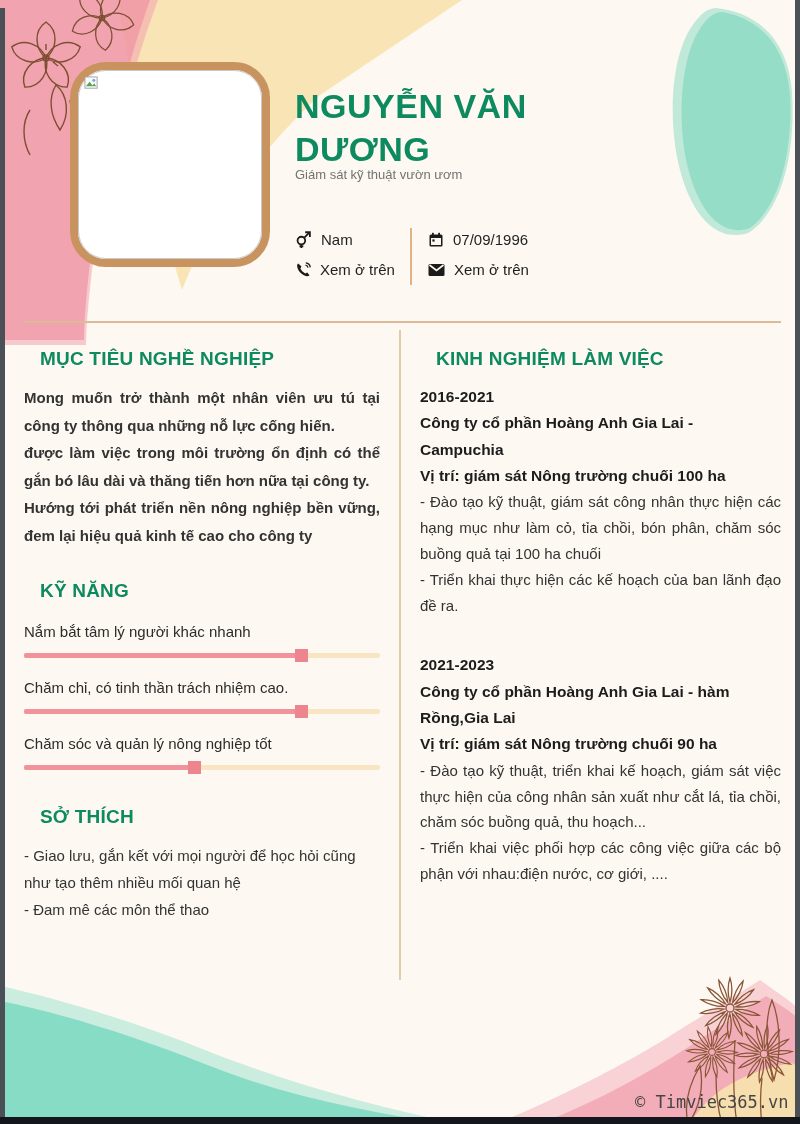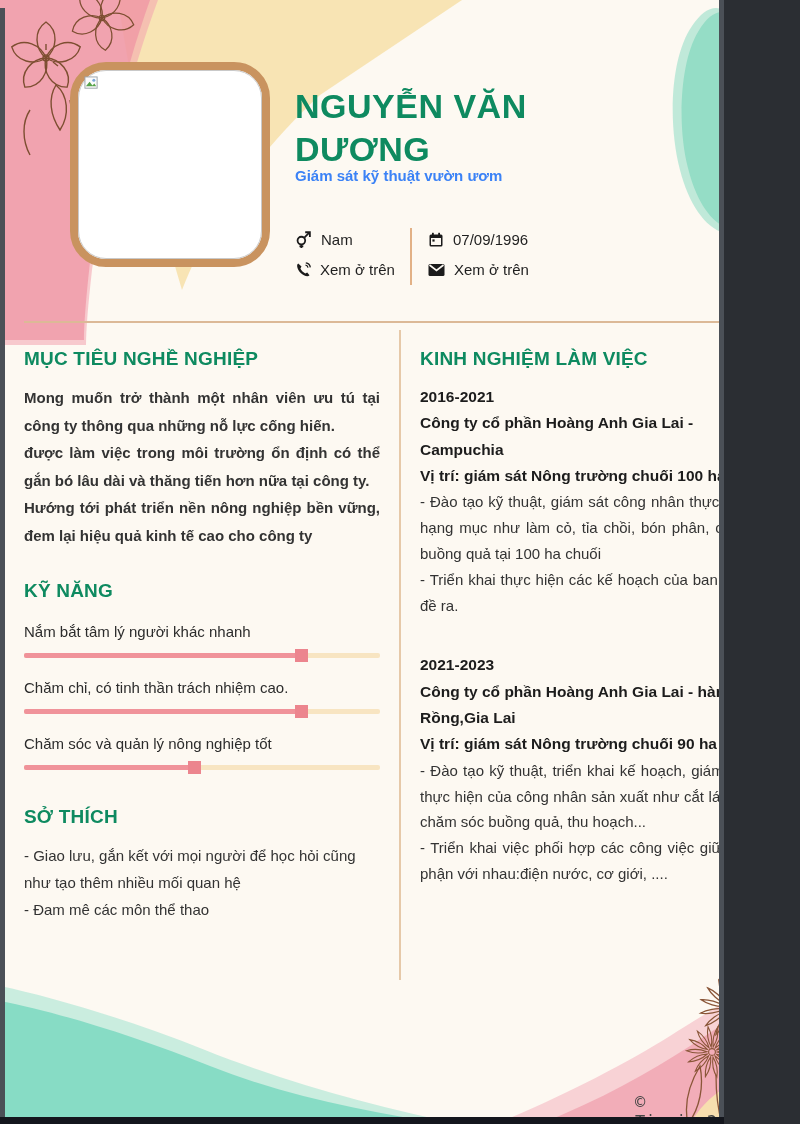--- a/index.html
+++ b/index.html
@@ -1,41 +1,41 @@
 <!DOCTYPE html>
 <html><head>
 <meta charset="utf-8">
 <style>
   html,body{margin:0;padding:0;background:#2b2e33;}
-  .page{position:relative;width:724px;height:1124px;background:#fdf9f2;overflow:hidden;
+  .page{position:relative;width:800px;height:1124px;background:#fdf9f2;overflow:hidden;
         font-family:"Liberation Sans", sans-serif;color:#2d2d2d;}
   .decor{position:absolute;left:0;top:0;z-index:0;pointer-events:none;}
   .content{position:absolute;left:0;top:0;width:100%;height:100%;z-index:2;}
   
   .edge-left{position:absolute;left:0;top:8px;width:5px;height:1116px;background:#4b5057;z-index:6;}
   .edge-right{position:absolute;right:0;top:0;width:5px;height:1124px;background:#4b5057;z-index:6;}
   .edge-bottom{position:absolute;left:0;bottom:0;width:800px;height:7px;background:#14161d;z-index:7;}
   
   .photo{position:absolute;left:70px;top:62px;width:184px;height:189px;background:#ffffff;
          border:8px solid #c9935f;border-radius:36px;}
   .photo-inner{position:absolute;inset:0;border:1px solid #c9c9c9;border-radius:28px;}
   .broken-img{position:absolute;left:6px;top:6px;width:15px;height:15px;}
   
   .name{position:absolute;left:295px;top:62px;width:340px;font-size:34px;line-height:1.27;
         font-weight:bold;color:#0e8a60;letter-spacing:.5px;}
-  .jobtitle{position:absolute;left:295px;top:167px;font-size:15px;font-weight:bold;color:#3b82f6;}
+  .jobtitle{position:absolute;left:295px;top:167px;font-size:13px;font-weight:normal;color:#737373;}
   .citem{position:absolute;display:flex;align-items:center;gap:9px;font-size:15px;color:#1f1f1f;}
   .citem svg{flex:0 0 auto;}
   .vdiv{position:absolute;left:410px;top:228px;width:2px;height:57px;background:#e2b186;}
   .hdiv{position:absolute;left:24px;top:321px;width:757px;height:2px;background:#dcb997;}
   .coldiv{position:absolute;left:399px;top:330px;width:2px;height:650px;background:#e6c9a9;}
   
   .col-left{position:absolute;left:24px;top:330px;width:356px;}
   .col-right{position:absolute;left:420px;top:330px;width:361px;}
-  .sec-h{font-size:19px;font-weight:bold;color:#0e8a60;letter-spacing:.2px;margin:18px 0 14px 0;}
+  .sec-h{font-size:19px;font-weight:bold;color:#0e8a60;letter-spacing:.2px;margin:18px 0 14px 16px;}
   .para{font-size:15px;line-height:1.84;text-align:justify;color:#333;font-weight:bold;}
   .skill-label{font-size:15px;color:#2c2c2c;margin:21px 0 13px 0;}
   .slider{position:relative;height:5px;background:#f8e5c2;border-radius:2px;margin-bottom:9px;}
   .slider .fill{position:absolute;left:0;top:0;height:5px;background:#f0939a;border-radius:2px;}
   .slider .thumb{position:absolute;top:-4px;width:13px;height:13px;background:#ec858e;}
   .hobby{font-size:15px;line-height:1.8;color:#333;}
   .mt36{margin-top:36px;} .mt30{margin-top:30px;}
   .job{margin-bottom:34px;}
   .job .b{font-size:15.5px;font-weight:bold;color:#1c1c1c;line-height:1.7;}
   .job .detail{font-size:15px;line-height:1.72;text-align:justify;color:#333;}

